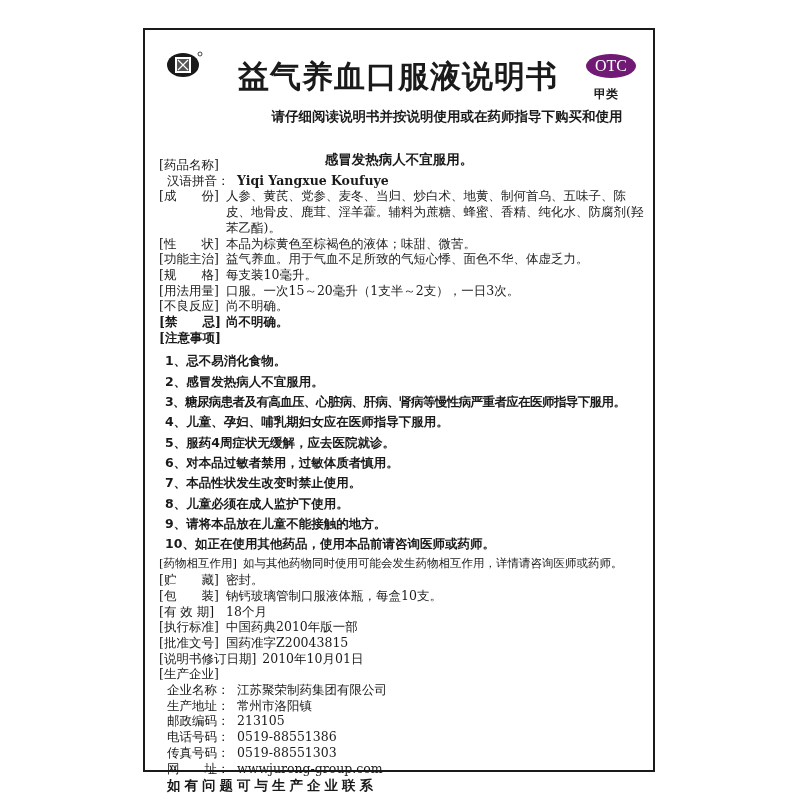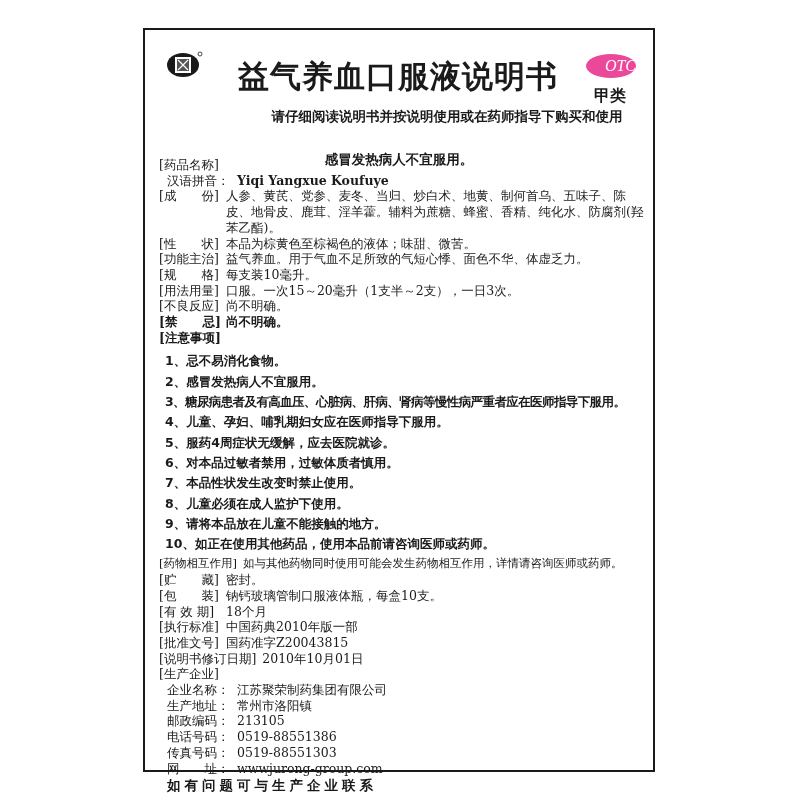--- a/index.html
+++ b/index.html
@@ -1,21 +1,21 @@
 <!DOCTYPE html>
 <html><head>
 <meta charset="utf-8">
 <style>
   html, body { margin:0; padding:0; }
   body { width:800px; height:800px; background:#ffffff; position:relative; overflow:hidden; color:#1a1a1a; }
   .doc { position:absolute; left:143px; top:28px; width:512px; height:744px; border:2px solid #1a1a1a; box-sizing:border-box; background:#fff; }
   .logo { position:absolute; left:20px; top:20px; width:38px; height:30px; }
   .title { position:absolute; left:88px; top:26px; width:330px; text-align:center; font-size:31px; font-weight:bold; letter-spacing:1px; font-family:"DejaVu Serif","Liberation Serif",serif; }
-  .otc { position:absolute; left:441px; top:24px; width:50px; height:24px; background:#ec4899; color:#fff; border-radius:50%; font-family:"Liberation Serif",serif; font-size:16px; text-align:right; line-height:24px;font-style:italic; }
-  .otc-class { position:absolute; left:449px; top:56px; font-size:16px; font-weight:bold; font-family:Liberation Serif, serif; }
+  .otc { position:absolute; left:441px; top:24px; width:50px; height:24px; background:#701a75; color:#fff; border-radius:50%; font-family:"Liberation Serif",serif; font-size:16px; text-align:center; line-height:24px; }
+  .otc-class { position:absolute; left:449px; top:56px; font-size:12px; font-weight:bold; font-family:Liberation Serif, serif; }
   .warn { position:absolute; left:0; width:100%; text-align:center; font-size:13.5px; font-weight:bold; font-family:"DejaVu Sans","Liberation Sans",sans-serif; }
   .warn1 { top:78px;margin-left:48px; }
   .warn2 { top:95px;margin-top:26px; }
   .body { position:absolute; left:14px; top:127px; width:486px; font-size:12.5px; line-height:15.7px; font-family:"DejaVu Serif","Liberation Serif",serif; }
   .row { display:flex; white-space:nowrap; }
   .lbl { display:inline-block; width:67px; white-space:nowrap; flex:0 0 auto; }
   .lbl.wide { width:auto; margin-right:6px; }
   .val { flex:1 1 auto; white-space:normal; }
   .sub { padding-left:8px; }
   .sub .lbl { width:70px; }

